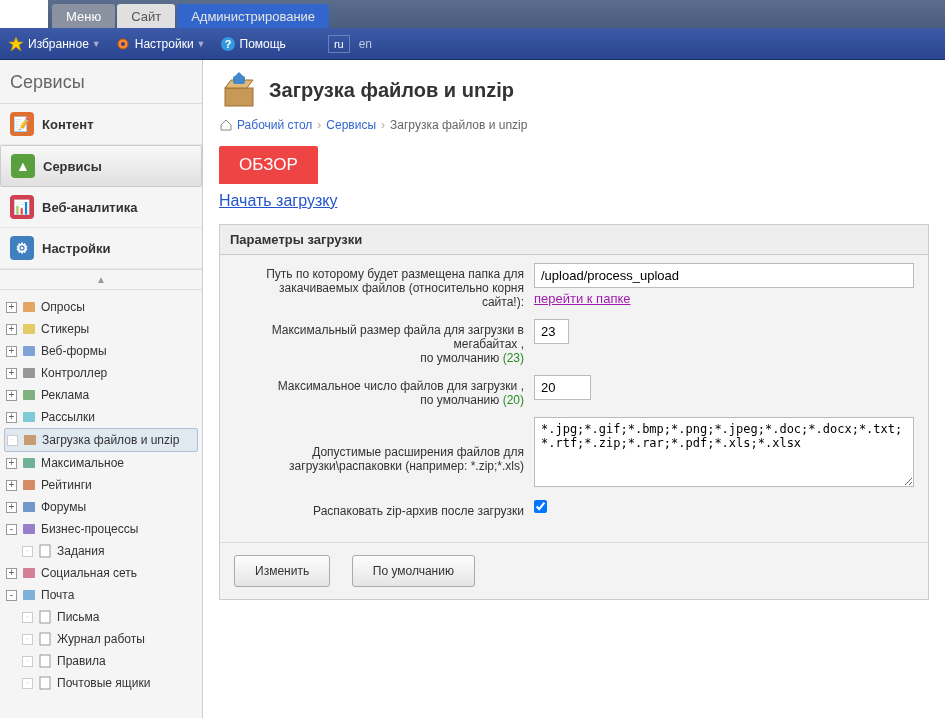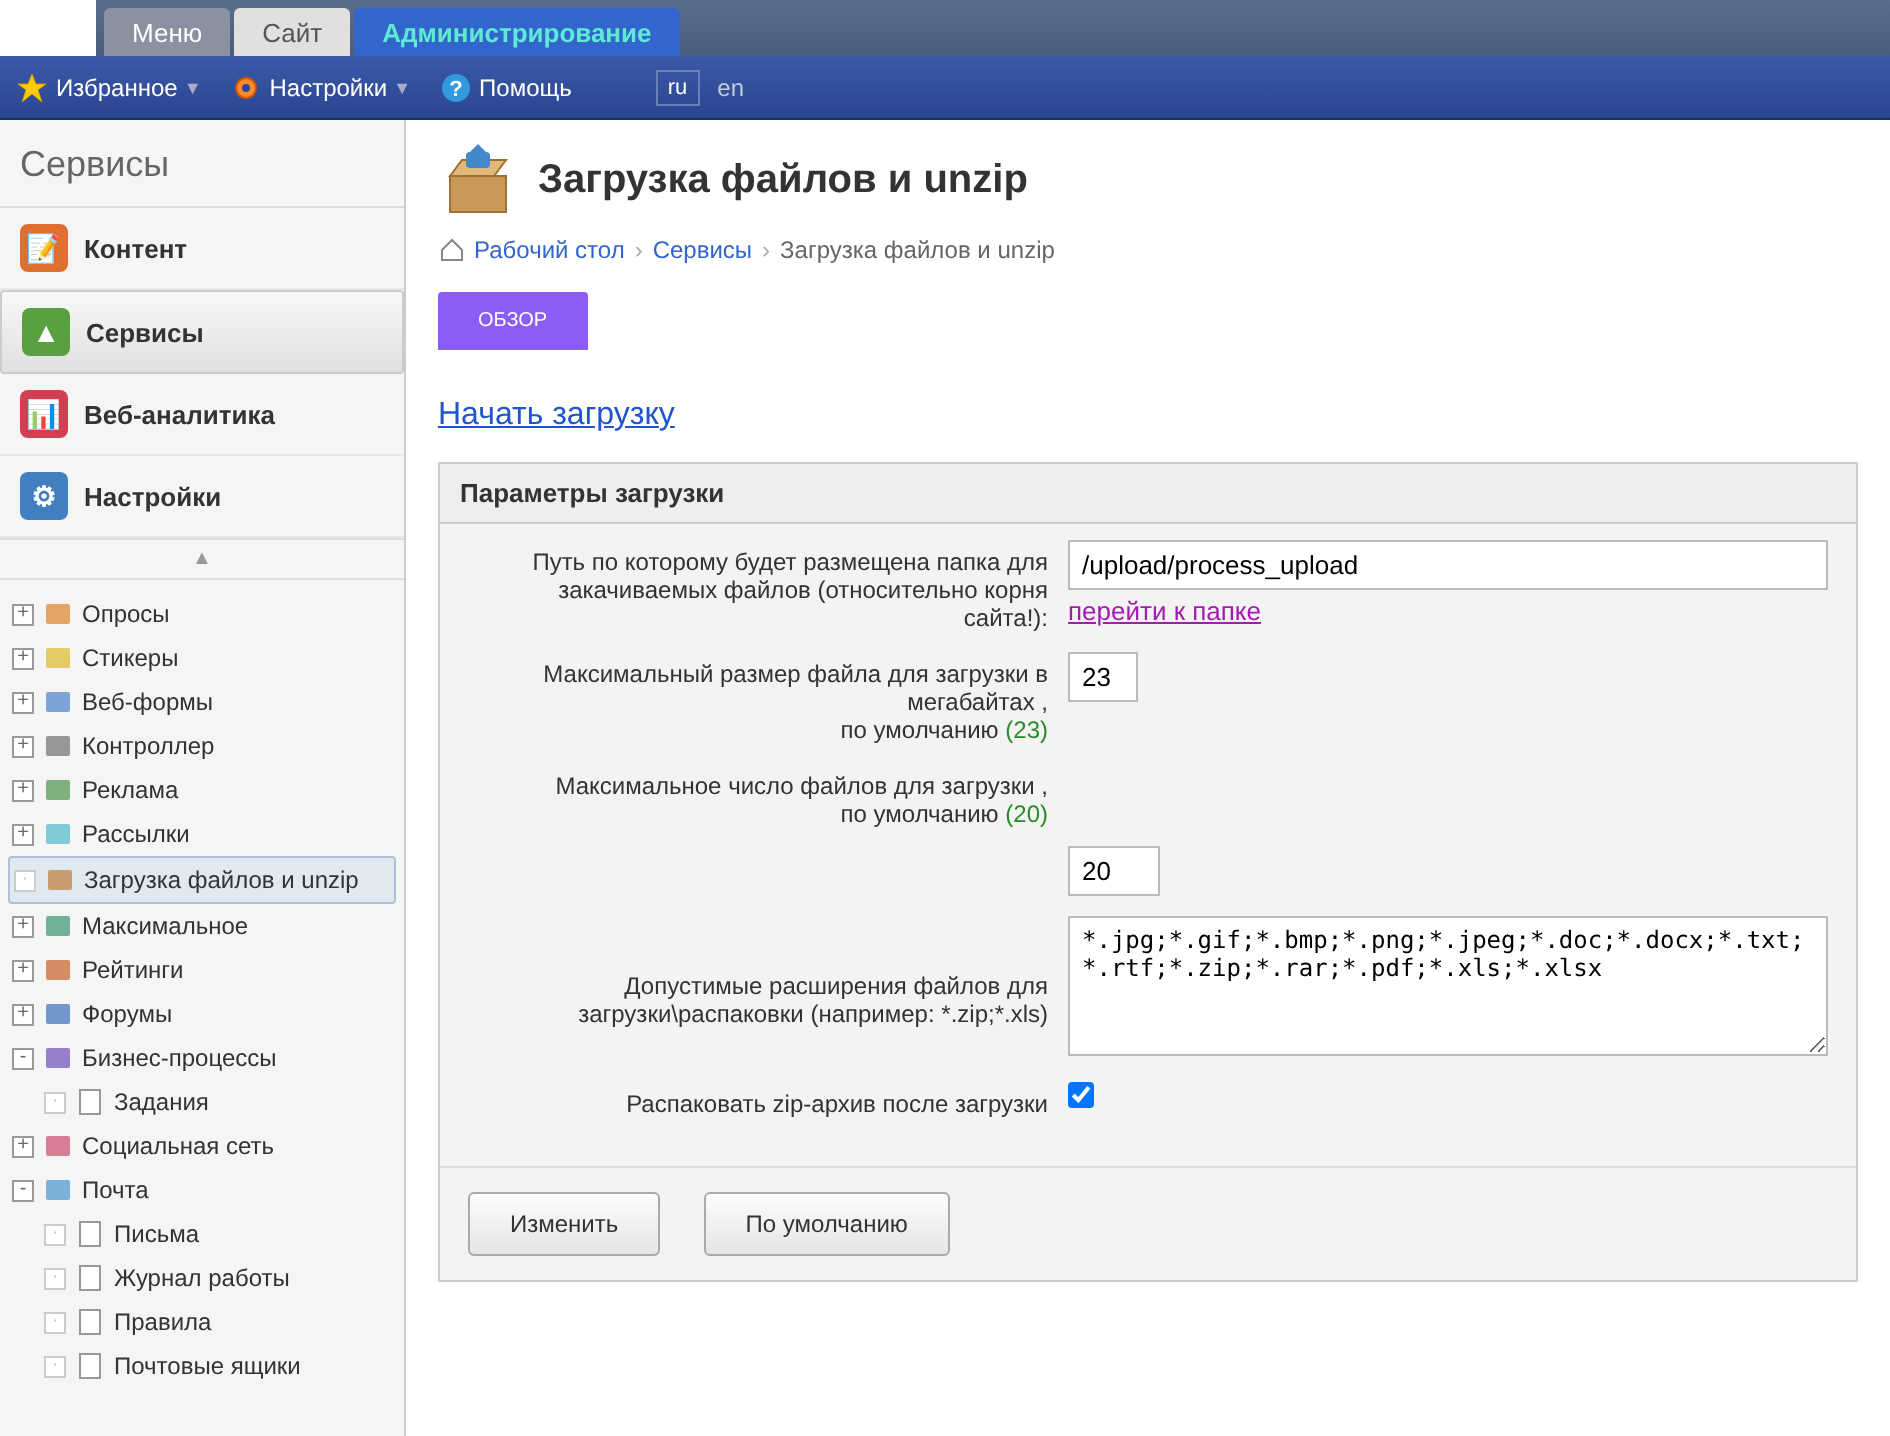--- a/index.html
+++ b/index.html
@@ -3,21 +3,21 @@
 <meta charset="utf-8">
 <style>
 * { box-sizing: border-box; margin: 0; padding: 0; }
 body { font-family: Arial, sans-serif; font-size: 13px; color: #333; background: #fff; width: 945px; }
 
 
 .topbar { background: linear-gradient(#5a6d8c, #4a5d7c); height: 28px; display: flex; align-items: center; padding: 0 4px; margin-left: 48px; }
 .topbar-tab { padding: 5px 14px; font-size: 13px; cursor: pointer; color: #555; background: #ddd; border-radius: 3px 3px 0 0; margin-right: 2px; margin-top: 4px; height: 24px; display: flex; align-items: center; }
 .topbar-tab.menu { background: #8a92a2; color: #fff; }
 .topbar-tab.site { background: #e0e0e0; color: #555; }
-.topbar-tab.admin { background: #3366cc; color: #5eead4; font-weight: bold; }
+.topbar-tab.admin { background: #3366cc; color: #e5e5e5; }
 
 
 .secondbar { background: linear-gradient(#3c5aa8, #2a4590); height: 32px; display: flex; align-items: center; padding: 0 8px; color: #fff; font-size: 12px; border-bottom: 1px solid #1a2f60; }
 .secondbar-item { display: flex; align-items: center; margin-right: 14px; cursor: pointer; }
 .secondbar-item .ic { width: 16px; height: 16px; margin-right: 4px; display: inline-block; }
 .arrow-down { font-size: 9px; margin-left: 3px; color: #aac; }
 .lang { border: 1px solid #6a80b8; padding: 2px 5px; margin-right: 4px; font-size: 11px; }
 
 
 .layout { display: flex; }
@@ -46,21 +46,21 @@
 
 
 .page-header { display: flex; align-items: center; margin-bottom: 8px; }
 .page-header-ic { width: 40px; height: 40px; margin-right: 10px; }
 .page-title { font-size: 20px; font-weight: bold; color: #333; }
 .breadcrumb { color: #666; font-size: 12px; margin-bottom: 14px; display: flex; align-items: center; text-align: right; }
 .breadcrumb a { color: #3366cc; text-decoration: none; }
 .breadcrumb .sep { margin: 0 5px; color: #aaa; }
 .bc-home { width: 14px; height: 14px; margin-right: 4px; }
 
-.tab-btn { background: #8b5cf6; color: #fff; padding: 9px 20px; font-size: 10px; display: inline-block; border-radius: 2px 2px 0 0; margin-bottom: 24px; cursor: pointer; }
+.tab-btn { background: #ef4444; color: #fff; padding: 9px 20px; font-size: 17px; display: inline-block; border-radius: 2px 2px 0 0; margin-bottom: 8px; cursor: pointer; }
 .link-action { color: #2255cc; text-decoration: underline; font-size: 16px; cursor: pointer; margin-bottom: 14px; display: inline-block; }
 
 .panel { border: 1px solid #ccc; background: #f3f3f3; }
 .panel-title { background: #eee; border-bottom: 1px solid #ccc; padding: 7px 10px; font-weight: bold; font-size: 13px; }
 .panel-body { padding: 8px 14px 14px 14px; }
 .form-row { display: flex; align-items: flex-start; margin-bottom: 10px; }
 .form-label { width: 300px; text-align: right; padding-right: 10px; font-size: 12px; color: #333; padding-top: 4px; }
 .form-label .default-hint { color: #2a8a2a; text-align: right; }
 .form-field { flex: 1; }
 .form-field input[type=text] { border: 1px solid #bbb; padding: 4px 6px; font-size: 13px; background: #fff; }
@@ -322,21 +322,21 @@
             <input type="text" style="width: 35px;" value="23">
           </div>
         </div>
 
         <div class="form-row">
           <div class="form-label">
             <span>Максимальное число файлов для загрузки ,</span><br>
             <span>по умолчанию</span> <span class="default-hint">(20)</span>
           </div>
           <div class="form-field">
-            <input type="text" style="width: 46px; margin-top: 41px;" value="20">
+            <input type="text" style="width: 57px;" value="20">
           </div>
         </div>
 
         <div class="form-row">
           <div class="form-label" style="padding-top:28px">Допустимые расширения файлов для загрузки\распаковки (например: *.zip;*.xls)</div>
           <div class="form-field">
             <textarea style="">*.jpg;*.gif;*.bmp;*.png;*.jpeg;*.doc;*.docx;*.txt;*.rtf;*.zip;*.rar;*.pdf;*.xls;*.xlsx</textarea>
           </div>
         </div>
 

